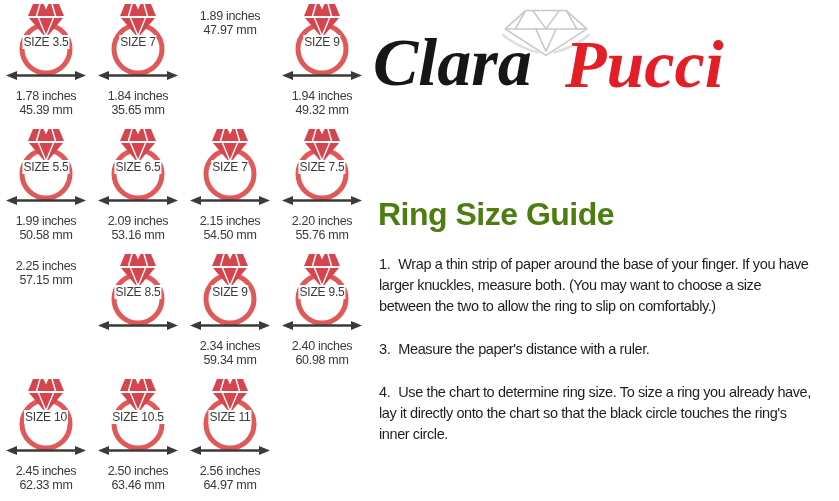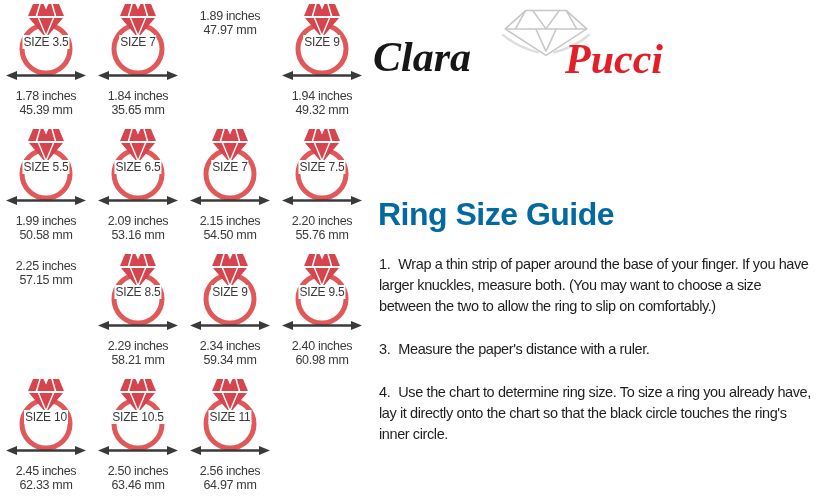--- a/index.html
+++ b/index.html
@@ -23,30 +23,30 @@
   }
   .measure {
     margin-top:8px; font-size:12.5px; letter-spacing:-0.3px; line-height:13.5px;
     color:var(--text-dark,#3a3a3a); text-align:center;
   }
 
   
   .brand { position:absolute; left:373px; top:0; width:420px; height:118px; }
   .logo-text {
     position:absolute; font-family:"Liberation Serif","DejaVu Serif",serif;
-    font-style:italic; font-weight:bold; font-size:42px; line-height:1; white-space:nowrap;margin-top:8px;
+    font-style:italic; font-weight:bold; font-size:68px; line-height:1; white-space:nowrap;
   }
   .logo-first  { left:0;   top:28px; color:var(--logo-black,#161616); }
   .logo-second { left:192px; top:30px; color:var(--logo-red,#e41e26); }
   .logo-diamond { position:absolute; left:122px; top:4px; width:102px; height:58px; }
 
   
   .guide-title {
     position:absolute; left:378px; top:197px; margin:0;
-    font-size:32px; font-weight:700; letter-spacing:-0.5px; color:#0369a1; line-height:1.1;
+    font-size:32px; font-weight:700; letter-spacing:-0.5px; color:#4d7c0f; line-height:1.1;
   }
   .steps { position:absolute; left:379px; top:254px; width:434px; }
   .step {
     margin:0 0 22px 0; font-size:14.5px; letter-spacing:-0.4px; line-height:21px; color:#1e1e1e;
   }
   .step-num { margin-right:8px; }
 </style>
 </head>
 <body>
 
@@ -179,24 +179,20 @@
         <div>57.15 mm</div>
       </div>
     </div>
 
     <div class="cell">
       <div class="ring-wrap">
         <svg class="ring-svg" viewBox="0 0 92 80">
             <use href="#ringsym"></use>
           </svg>
         <span class="size-label">SIZE 8.5</span>
-      </div>
-      <div class="measure">
-        <div>2.29 inches</div>
-        <div>58.21 mm</div>
       </div>
     </div>
 
     <div class="cell">
       <div class="ring-wrap">
         <svg class="ring-svg" viewBox="0 0 92 80">
             <use href="#ringsym"></use>
           </svg>
         <span class="size-label">SIZE 9</span>
       </div>

